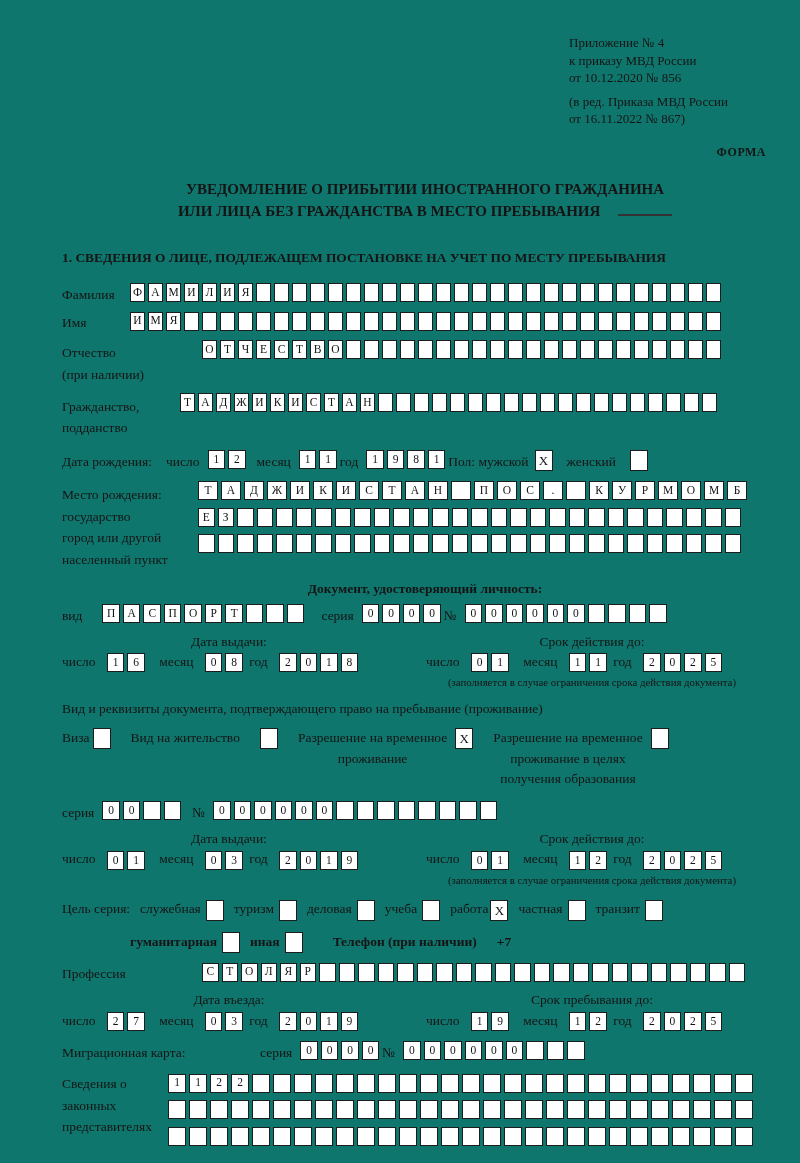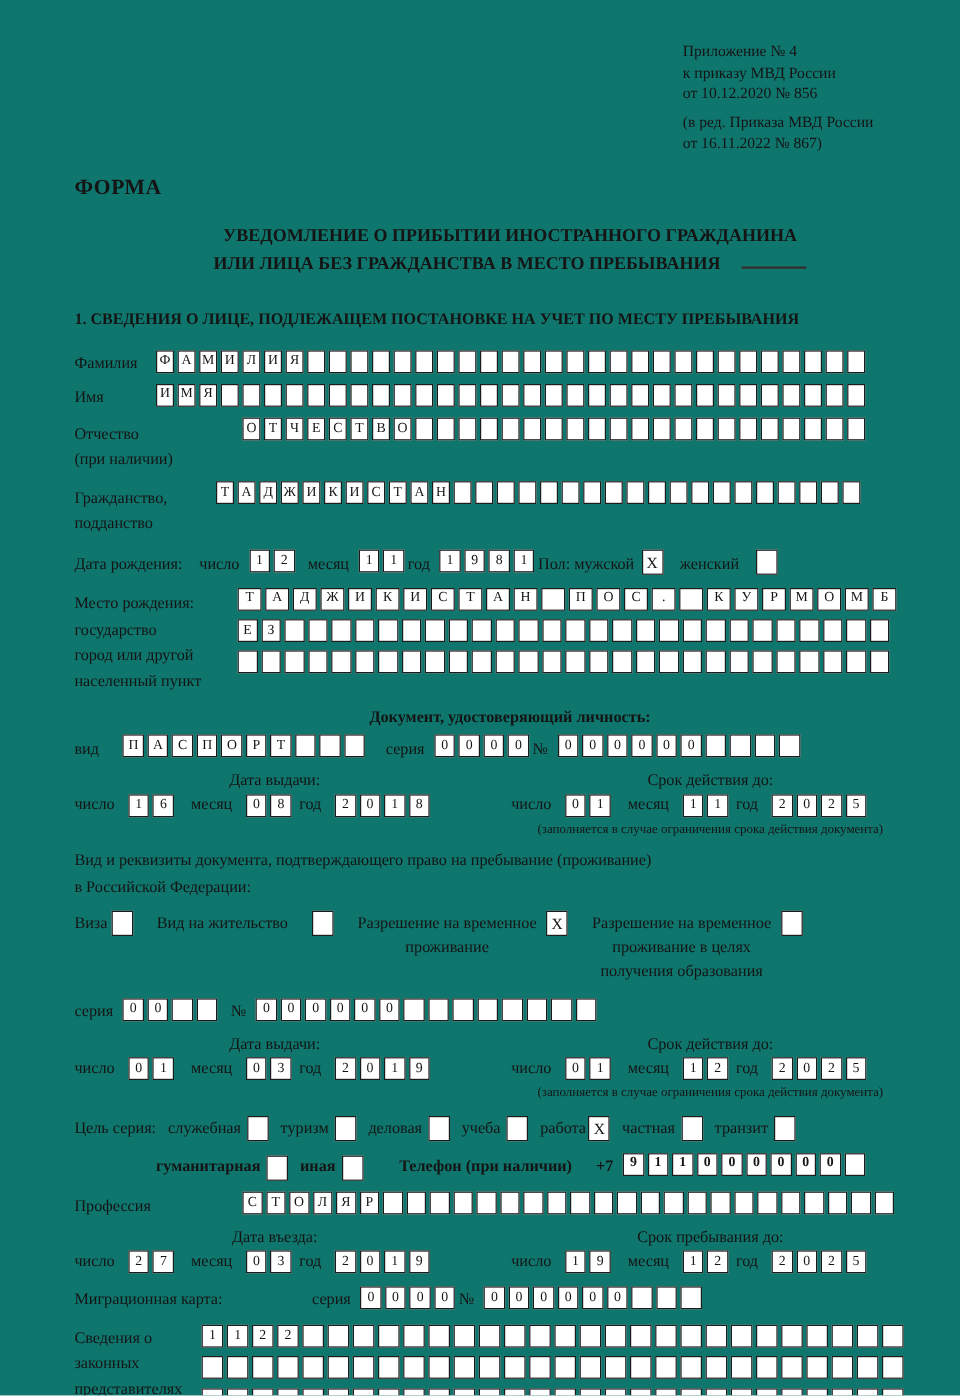--- a/index.html
+++ b/index.html
@@ -6,21 +6,21 @@
   .page{
     width:800px;height:1163px;box-sizing:border-box;
     padding:34px 12px 10px 62px;
     font-family:"Liberation Serif","DejaVu Serif",serif;
     color:#141414;font-size:13.5px;line-height:1.35;
     position:relative;overflow:hidden;background:#0f766e;
   }
   .hdr-right{width:195px;margin:0 24px 0 auto;text-align:left;font-size:13px;}
   .hdr-right div{white-space:nowrap;}
   .hdr-rev{margin-top:6px;}
-  .forma{font-weight:bold;margin:16px 22px 0 0;font-size:18px;letter-spacing:.5px;}
+  .forma{font-weight:bold;text-align:right;margin:16px 22px 0 0;font-size:12px;letter-spacing:.5px;}
   .title{font-weight:bold;text-align:center;font-size:15px;margin-top:18px;line-height:1.5;}
   .title-underline{display:inline-block;width:54px;border-bottom:2.5px solid #333;margin-left:14px;vertical-align:baseline;height:12px;}
   .sect{font-weight:bold;font-size:13.4px;margin-top:26px;white-space:nowrap;}
   .frow{display:flex;align-items:flex-start;margin-top:7px;}
   .flabel{flex:0 0 auto;padding-top:3px;}
   .w68{width:68px;}
   .w140{width:140px;}
   .w118{width:118px;}
   .w136{width:136px;}
   .lblline{line-height:1.6;}
@@ -172,21 +172,20 @@
         <span class="inlbl gap8">месяц</span>
         <span class="cells cells-md gap8"><span class="cell">1</span><span class="cell">1</span></span>
         <span class="inlbl">год</span>
         <span class="cells cells-md gap8"><span class="cell">2</span><span class="cell">0</span><span class="cell">2</span><span class="cell">5</span></span>
       </div>
       <div class="dfoot">(заполняется в случае ограничения срока действия документа)</div>
     </div>
   </div>
 
   <div class="residence-line">Вид и реквизиты документа, подтверждающего право на пребывание (проживание)</div>
-  <div style="margin-top:4px;">в Российской Федерации:</div>
 
   <div class="permits">
     <span class="permit">
       <span class="permit-text">Виза</span>
       <span class="cbox" style="margin-left:3px;"></span>
     </span>
     <span class="permit gap20">
       <span class="permit-text">Вид на жительство</span>
       <span class="cbox gap20"></span>
     </span>
@@ -249,21 +248,20 @@
     <span class="popt"><span class="inlbl">работа</span><span class="cbox" style="margin-left:2px;">X</span></span>
     <span class="popt"><span class="inlbl">частная</span><span class="cbox"></span></span>
     <span class="popt"><span class="inlbl">транзит</span><span class="cbox"></span></span>
   </div>
 
   <div class="frow purpose-row indent68" style="margin-top:9px;">
     <span class="popt" style="margin-left:0;"><span class="inlbl">гуманитарная</span><span class="cbox gap8"></span></span>
     <span class="popt gap14"><span class="inlbl">иная</span><span class="cbox gap8"></span></span>
     <span class="inlbl gap30">Телефон (при наличии)</span>
     <span class="inlbl gap20">+7</span>
-    <span class="cells cells-md gap8"><span class="cell">9</span><span class="cell">1</span><span class="cell">1</span><span class="cell">0</span><span class="cell">0</span><span class="cell">0</span><span class="cell">0</span><span class="cell">0</span><span class="cell">0</span><span class="cell"></span></span>
   </div>
 
   <div class="frow" style="margin-top:9px;">
     <span class="flabel" style="width:140px;">Профессия</span>
     <span class="cells cells-15"><span class="cell">С</span><span class="cell">Т</span><span class="cell">О</span><span class="cell">Л</span><span class="cell">Я</span><span class="cell">Р</span><span class="cell"></span><span class="cell"></span><span class="cell"></span><span class="cell"></span><span class="cell"></span><span class="cell"></span><span class="cell"></span><span class="cell"></span><span class="cell"></span><span class="cell"></span><span class="cell"></span><span class="cell"></span><span class="cell"></span><span class="cell"></span><span class="cell"></span><span class="cell"></span><span class="cell"></span><span class="cell"></span><span class="cell"></span><span class="cell"></span><span class="cell"></span><span class="cell"></span></span>
   </div>
 
   <div class="date2col">
     <div class="dcol-l">
       <div class="dhead">Дата въезда:</div>

